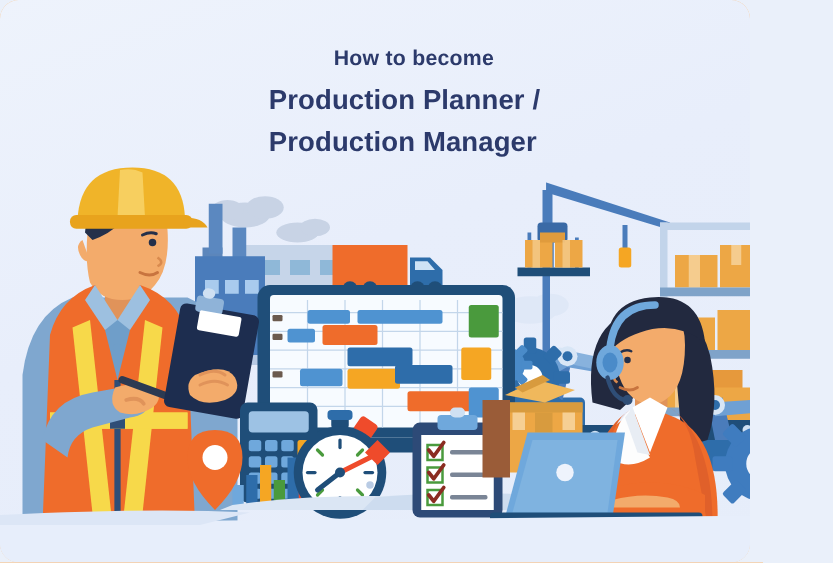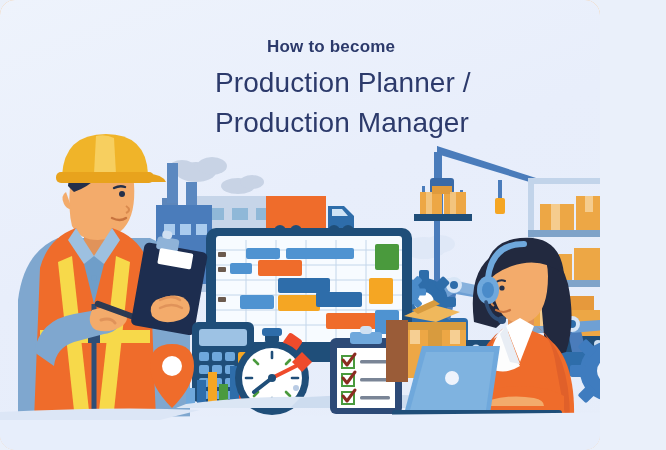--- a/index.html
+++ b/index.html
@@ -15,21 +15,21 @@
   svg{display:block;}
   #title{
     position:absolute;left:215px;top:38px;width:420px;
     color:#2c3a6b;line-height:1.0;
   }
   #kicker{
     font-size:17px;font-weight:bold;letter-spacing:.2px;
     margin:0 0 14px 52px;color:#2c3a6b;
   }
   #mainTitle{
-    font-size:28px;font-weight:normal;letter-spacing:.1px;color:#2c3a6b;
+    font-size:22px;font-weight:bold;letter-spacing:.1px;color:#2c3a6b;
   }
   #mainTitle .l2{display:block;margin-top:12px;}
 </style>
 </head>
 <body>
 
 <div id="stage">
 
   <div id="bgGrad"></div>
 

